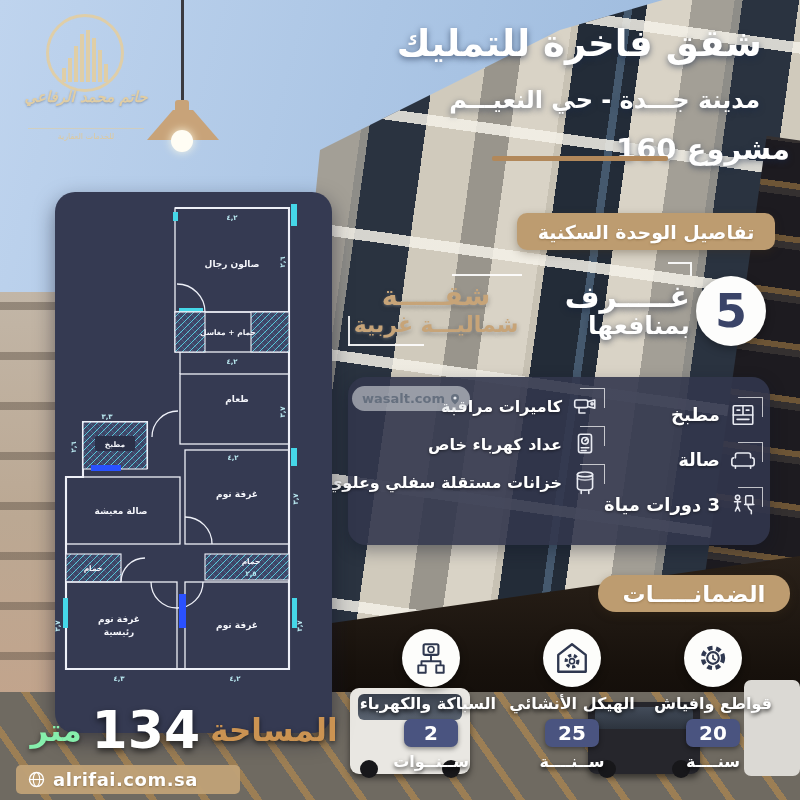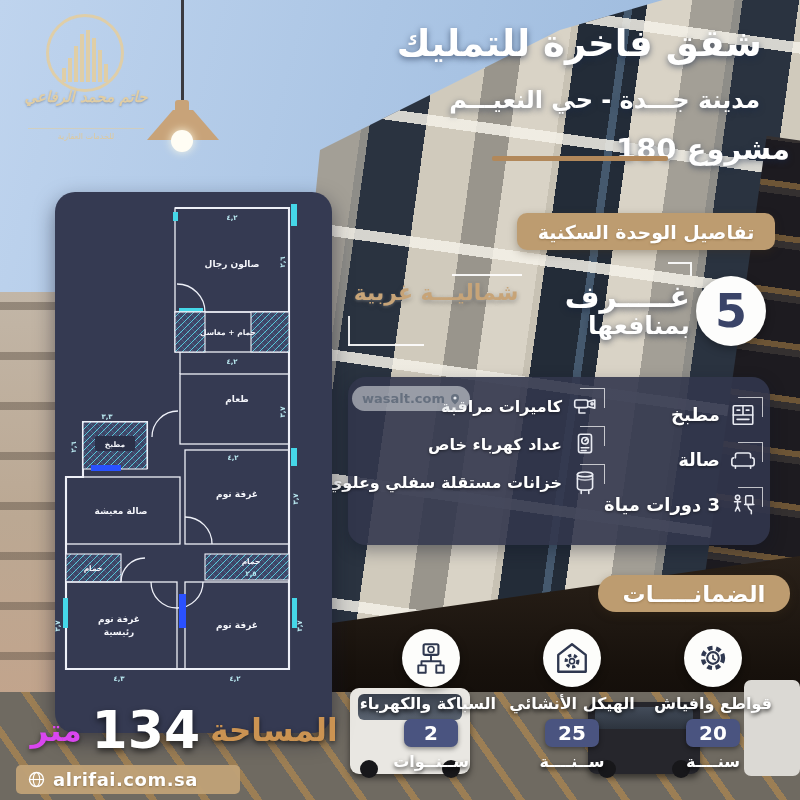--- a/index.html
+++ b/index.html
@@ -143,21 +143,21 @@
     font-family:"DejaVu Sans",sans-serif;}
   .pl-label-sm{font-size:7.5px;}
   .pl-dim{fill:#b9e8f0;font-size:7px;font-weight:bold;text-anchor:middle;
     font-family:"DejaVu Sans",sans-serif;}
 
   
   .area{left:36px;top:700px;width:296px;display:flex;direction:rtl;align-items:center;
     justify-content:center;gap:10px;font-weight:800;}
   .area .alabel{color:#cb9352;font-size:31px;text-shadow:0 2px 5px rgba(0,0,0,.55);}
   .area .avalue{color:#fff;font-size:52px;text-shadow:0 3px 6px rgba(0,0,0,.6);}
-  .area .aunit{color:#d946ef;font-size:31px;text-shadow:0 2px 5px rgba(0,0,0,.55);}
+  .area .aunit{color:#86efac;font-size:31px;text-shadow:0 2px 5px rgba(0,0,0,.55);}
   .webbar{left:16px;top:765px;width:224px;height:29px;background:rgba(191,161,119,.96);
     border-radius:5px;display:flex;align-items:center;gap:8px;padding:0 12px;box-sizing:border-box;}
   .webtext{color:#fff;font-weight:800;font-size:18px;letter-spacing:.5px;
     text-shadow:0 1px 2px rgba(110,85,50,.6);}
 </style>
 </head>
 <body>
 
 <div class="canvas">
 
@@ -200,37 +200,38 @@
       </div>
     </div>
     <div class="logo-name">حاتم محمد الرفاعي</div>
     <div class="logo-tag">للخدمات العقارية</div>
   </div>
 
   <div class="hline title">شقق فاخرة للتمليك</div>
   <div class="hline subtitle">مدينة جـــدة - حي النعيـــم</div>
   <div class="hline project">
     <span>مشروع</span>
-    <span>180</span>
+    <span>160</span>
   </div>
   <div class="abs project-line"></div>
 
   <div class="abs pill banner">تفاصيل الوحدة السكنية</div>
 
   <div class="abs count-bracket"></div>
   <div class="abs count-circle">5</div>
   <div class="abs rooms-words">
     <div class="l1">غـــــرف</div>
     <div class="l2">بمنافعها</div>
   </div>
 
   <div class="abs obr-t"></div>
   <div class="abs obr-l"></div>
   <div class="abs obr-b"></div>
   <div class="abs orient">
+    <div class="l1">شقـــــة</div>
     <div class="l2">شماليـــة غربية</div>
   </div>
 
   <div class="abs panel"></div>
 
   <div class="abs feats-left">
     <div class="frow">
       <span class="ficon">
         <svg width="26" height="26" viewBox="0 0 24 24" fill="none" stroke="#e9ebf2" stroke-width="1.5" stroke-linecap="round" stroke-linejoin="round">
           <rect x="2.5" y="6.5" width="12" height="7" rx="1.5"></rect>

